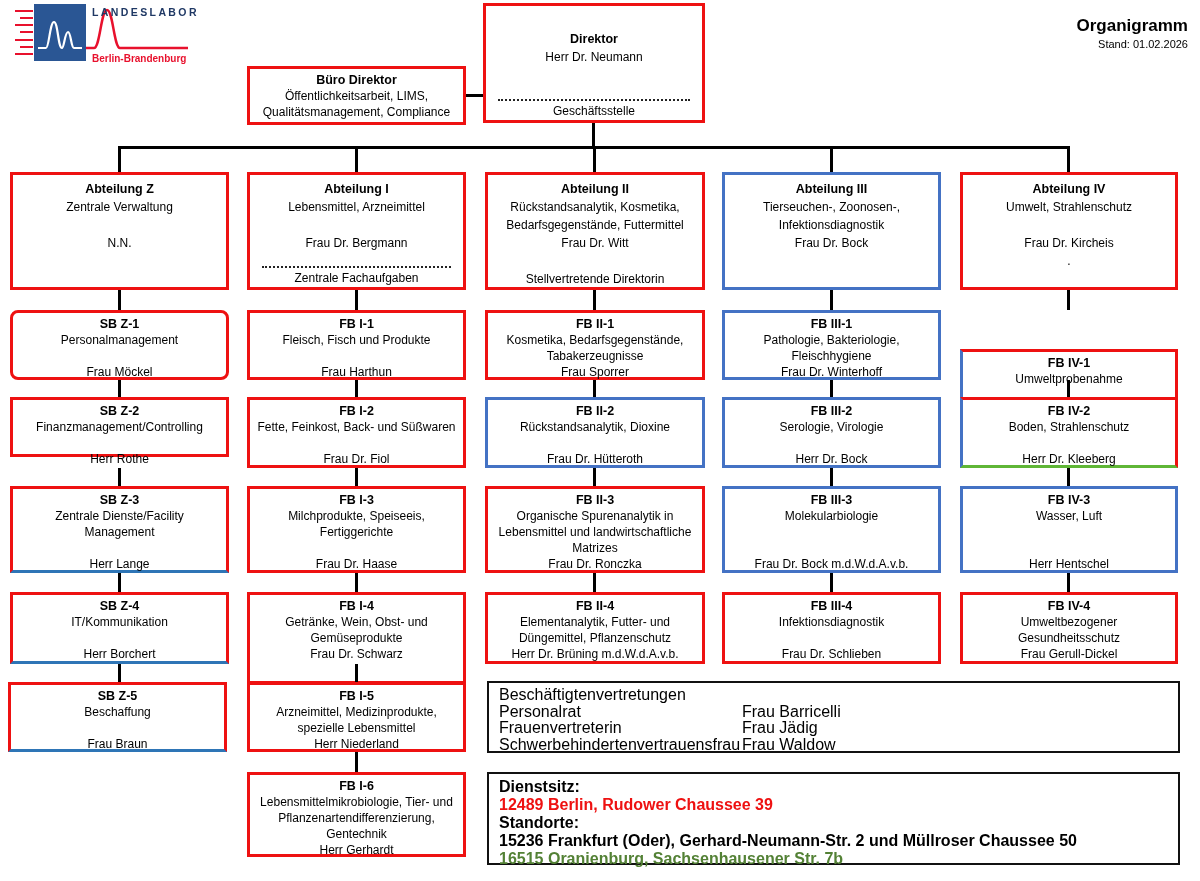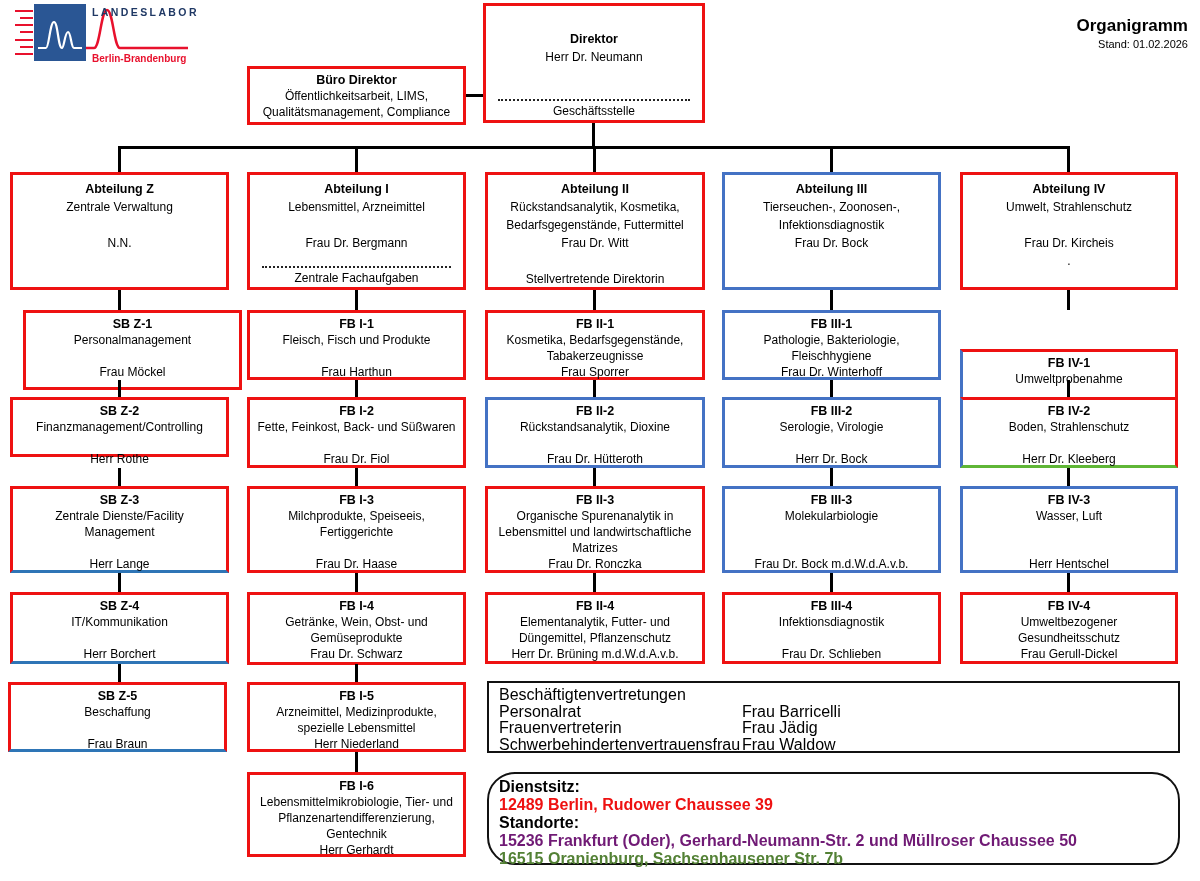--- a/index.html
+++ b/index.html
@@ -27,21 +27,21 @@
   .header-right{position:absolute;right:12px;top:16px;text-align:right;}
   .h-title{font-weight:bold;font-size:17px;}
   .h-stand{font-size:11px;margin-top:2px;}
   
   .blackbox{position:absolute;background:#fff;border:2px solid #111;box-sizing:border-box;
             font-size:16px;text-align:left;padding:4px 10px;}
   .rep-line{line-height:16.5px;white-space:nowrap;}
   .rep-role{display:inline-block;width:243px;}
   .sites .site-ln{line-height:18px;font-weight:bold;white-space:nowrap;}
   .c-red{color:#ee1111;}
-  .c-blue{color:#701a75;}
+  .c-blue{color:#000000;}
   .c-green{color:#538135;}
   .logo{position:absolute;left:12px;top:4px;}
 </style>
 </head>
 <body>
 
 <div class="stage">
 
   <svg class="logo" width="190" height="72" viewBox="0 0 190 72">
     <g stroke="#e8112d" stroke-width="2">
@@ -125,21 +125,21 @@
   <div class="box box-dept" style="left:960px;top:172px;width:218px;height:118px;">
     <div class="ttl">Abteilung IV</div>
     <div>
         <div class="ln">Umwelt, Strahlenschutz</div>
         <div class="ln">&nbsp;</div>
         <div class="ln">Frau Dr. Kircheis</div>
         <div class="ln">.</div>
       </div>
   </div>
 
-  <div class="box" style="left:23px;top:310px;width:219px;height:80px;">
+  <div class="box" style="left:10px;top:310px;width:219px;height:70px;border-radius:8px;">
     <div class="ttl">SB Z-1</div>
     <div>
         <div class="ln">Personalmanagement</div>
         <div class="ln">&nbsp;</div>
         <div class="ln">Frau Möckel</div>
       </div>
   </div>
   <div class="box" style="left:10px;top:397px;width:219px;height:60px;">
     <div class="ttl">SB Z-2</div>
     <div>
@@ -192,21 +192,21 @@
   </div>
   <div class="box" style="left:247px;top:486px;width:219px;height:87px;">
     <div class="ttl">FB I-3</div>
     <div>
         <div class="ln">Milchprodukte, Speiseeis,</div>
         <div class="ln">Fertiggerichte</div>
         <div class="ln">&nbsp;</div>
         <div class="ln">Frau Dr. Haase</div>
       </div>
   </div>
-  <div class="box" style="left:247px;top:592px;width:219px;height:73px;">
+  <div class="box" style="left:247px;top:592px;width:219px;height:92px;">
     <div class="ttl">FB I-4</div>
     <div>
         <div class="ln">Getränke, Wein, Obst- und</div>
         <div class="ln">Gemüseprodukte</div>
         <div class="ln">Frau Dr. Schwarz</div>
       </div>
   </div>
   <div class="box" style="left:247px;top:682px;width:219px;height:70px;">
     <div class="ttl">FB I-5</div>
     <div>
@@ -333,21 +333,21 @@
       <span class="rep-role">Personalrat</span><span>Frau Barricelli</span>
     </div>
     <div class="rep-line">
       <span class="rep-role">Frauenvertreterin</span><span>Frau Jädig</span>
     </div>
     <div class="rep-line">
       <span class="rep-role">Schwerbehindertenvertrauensfrau</span><span>Frau Waldow</span>
     </div>
   </div>
 
-  <div class="blackbox sites" style="left:487px;top:772px;width:693px;height:93px;border-radius:28px;">
+  <div class="blackbox sites" style="left:487px;top:772px;width:693px;height:93px;">
     <div class="site-ln">Dienstsitz:</div>
     <div class="site-ln c-red">12489 Berlin, Rudower Chaussee 39</div>
     <div class="site-ln">Standorte:</div>
     <div class="site-ln c-blue">15236 Frankfurt (Oder), Gerhard-Neumann-Str. 2 und Müllroser Chaussee 50</div>
     <div class="site-ln c-green">16515 Oranienburg, Sachsenhausener Str. 7b</div>
   </div>
 
 <div class="hline" style="left: 466px; top: 94px; width: 17px;"></div>
     <div class="vline" style="left: 592px; top: 123px; height: 26px;"></div>
     <div class="hline" style="left: 118px; top: 146px; width: 952px;"></div>

